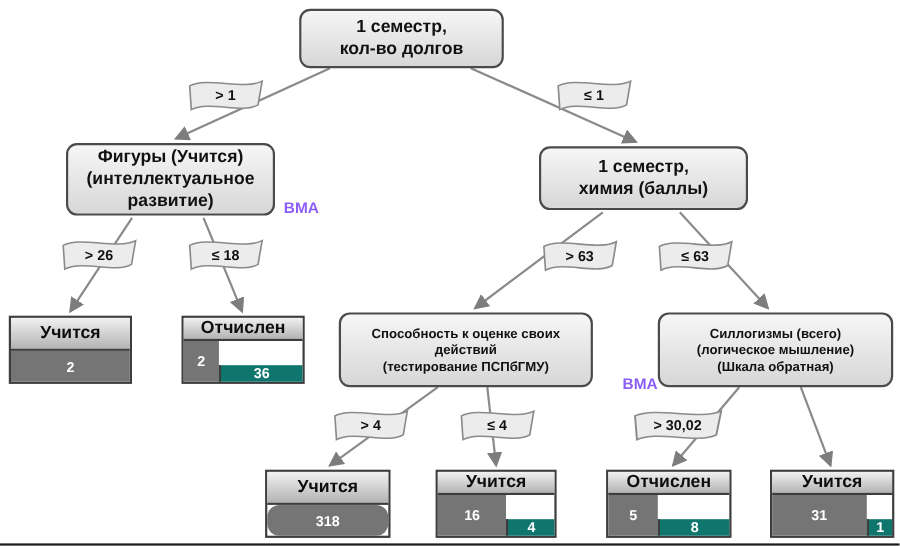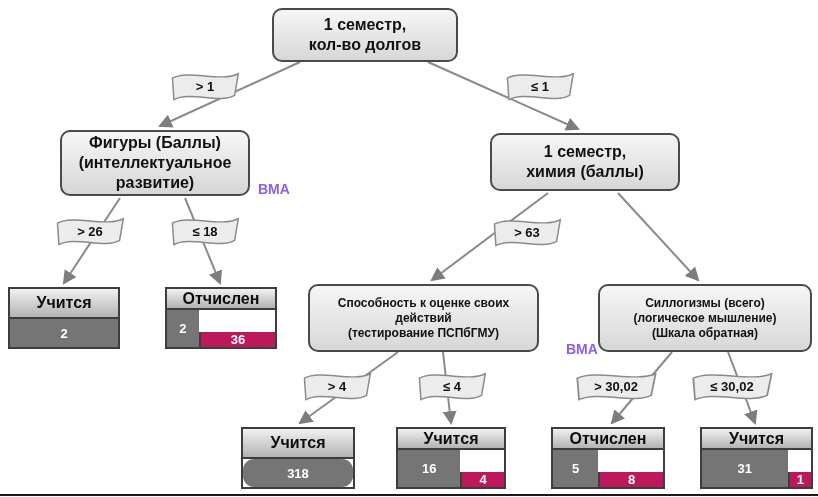--- a/index.html
+++ b/index.html
@@ -28,21 +28,21 @@
   .leaf{position:absolute;z-index:3;box-sizing:border-box;height:62px;
     border:2px solid #3d3d3d;display:flex;flex-direction:column;background:#fff;}
   .leaf-title{flex:1;border-bottom:2px solid #3d3d3d;
     background:linear-gradient(#f1f1f1,#b3b3b3);
     display:flex;align-items:center;justify-content:center;
     font-weight:bold;font-size:16px;color:#0d0d0d;}
   .leaf-cells{flex:1;display:flex;}
   .cell{display:flex;align-items:center;justify-content:center;
     color:#fff;font-weight:bold;font-size:13px;}
   .cell-dark{background:#757575;}
-  .cell-light{background:#be185d;border-left:2px solid #3d3d3d;margin-top:22px;}
+  .cell-light{background:#0f766e;border-left:2px solid #3d3d3d;margin-top:22px;}
 
   .bma{position:absolute;z-index:3;font-weight:bold;font-size:14px;color:#8b5cf6;}
 
   .bottom-rule{position:absolute;left:0;top:494px;width:818px;height:2px;background:#1a1a1a;z-index:2;}
 </style>
 </head>
 <body>
 
 <div id="stage">
 
@@ -65,21 +65,21 @@
       <line x1="728" y1="352" x2="755" y2="423" marker-end="url(#arrow)"></line>
     </g>
   </svg>
 
   <div class="node" style="left:272px;top:8px;width:186px;height:54px;">
     <span class="lbl">1 семестр,
 кол-во долгов</span>
   </div>
 
   <div class="node" style="left:60px;top:130px;width:190px;height:66px;">
-    <span class="lbl">Фигуры (Баллы)
+    <span class="lbl">Фигуры (Учится)
 (интеллектуальное
 развитие)</span>
   </div>
 
   <div class="node" style="left:490px;top:133px;width:190px;height:58px;">
     <span class="lbl">1 семестр,
 химия (баллы)</span>
   </div>
 
   <div class="node" style="left:308px;top:284px;width:231px;height:68px;font-size:12px;">
@@ -125,20 +125,26 @@
     <span class="flag-label">≤ 18</span>
   </div>
 
   <div class="flag" style="left:490px;top:214px;width:74px;height:36px;">
     <svg viewBox="0 0 100 50" preserveAspectRatio="none">
         <path d="M6,14 C28,2 72,20 95,8 L90,38 C70,50 30,32 8,44 Z" fill="#ececec" stroke="#8a8a8a" stroke-width="2"></path>
       </svg>
     <span class="flag-label">&gt; 63</span>
   </div>
 
+  <div class="flag" style="left:595px;top:214px;width:74px;height:36px;">
+    <svg viewBox="0 0 100 50" preserveAspectRatio="none">
+        <path d="M6,14 C28,2 72,20 95,8 L90,38 C70,50 30,32 8,44 Z" fill="#ececec" stroke="#8a8a8a" stroke-width="2"></path>
+      </svg>
+    <span class="flag-label">≤ 63</span>
+  </div>
 
   <div class="flag" style="left:300px;top:368px;width:74px;height:36px;">
     <svg viewBox="0 0 100 50" preserveAspectRatio="none">
         <path d="M6,14 C28,2 72,20 95,8 L90,38 C70,50 30,32 8,44 Z" fill="#ececec" stroke="#8a8a8a" stroke-width="2"></path>
       </svg>
     <span class="flag-label">&gt; 4</span>
   </div>
 
   <div class="flag" style="left:415px;top:368px;width:74px;height:36px;">
     <svg viewBox="0 0 100 50" preserveAspectRatio="none">
@@ -147,26 +153,20 @@
     <span class="flag-label">≤ 4</span>
   </div>
 
   <div class="flag" style="left:572px;top:368px;width:88px;height:36px;">
     <svg viewBox="0 0 100 50" preserveAspectRatio="none">
         <path d="M6,14 C28,2 72,20 95,8 L90,38 C70,50 30,32 8,44 Z" fill="#ececec" stroke="#8a8a8a" stroke-width="2"></path>
       </svg>
     <span class="flag-label">&gt; 30,02</span>
   </div>
 
-  <div class="flag" style="left:688px;top:368px;width:88px;height:36px;">
-    <svg viewBox="0 0 100 50" preserveAspectRatio="none">
-        <path d="M6,14 C28,2 72,20 95,8 L90,38 C70,50 30,32 8,44 Z" fill="#ececec" stroke="#8a8a8a" stroke-width="2"></path>
-      </svg>
-    <span class="flag-label">≤ 30,02</span>
-  </div>
 
   <div class="leaf" style="left:8px;top:287px;width:112px;">
     <div class="leaf-title">Учится</div>
     <div class="leaf-cells">
       <div class="cell cell-dark" style="width:100%;">2</div>
     </div>
   </div>
 
   <div class="leaf" style="left:165px;top:287px;width:112px;">
     <div class="leaf-title">Отчислен</div>

